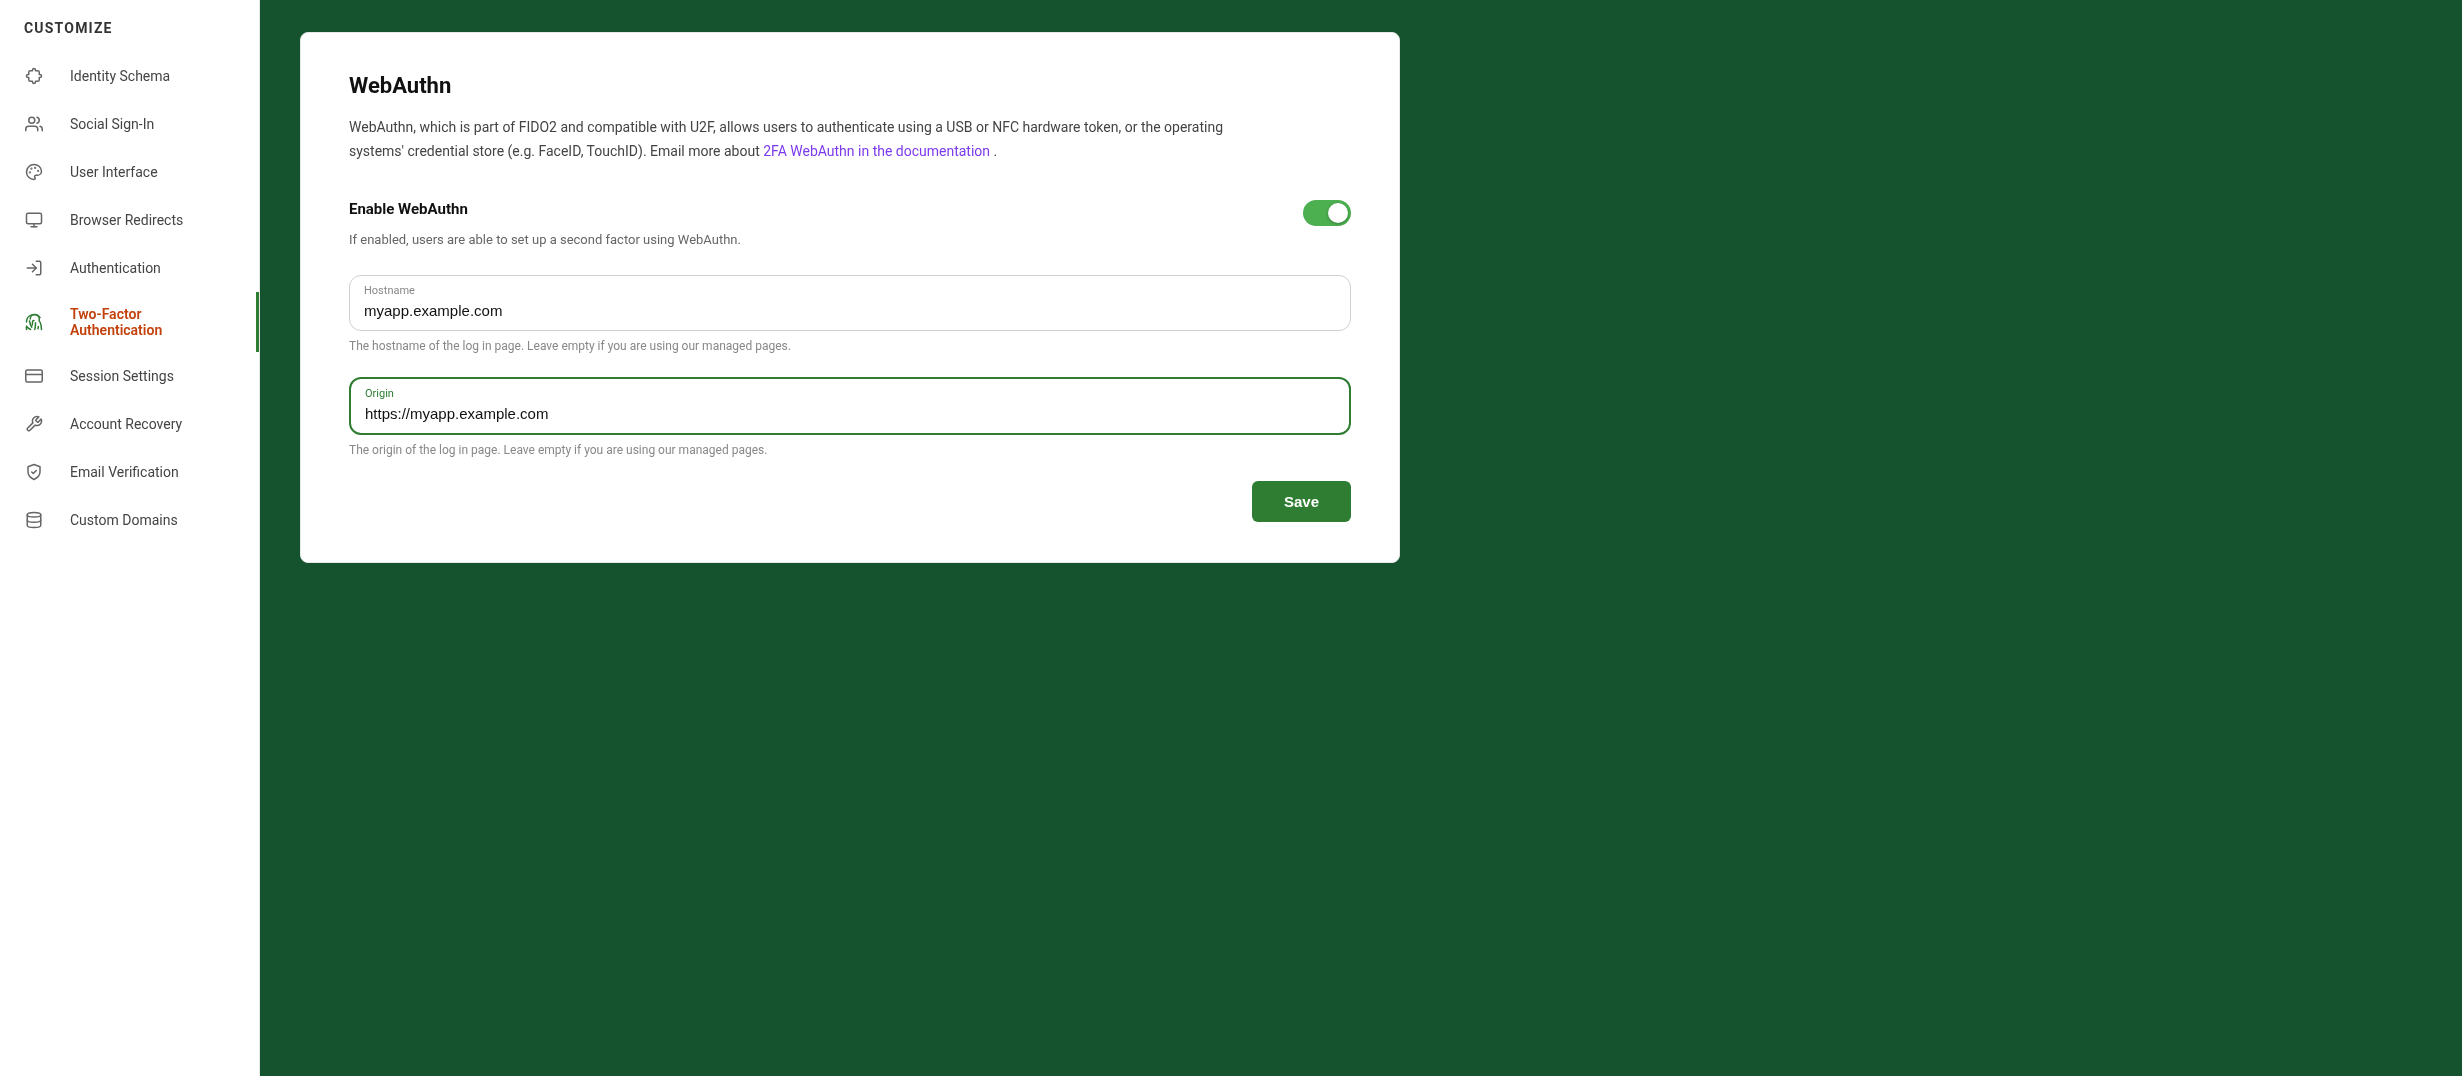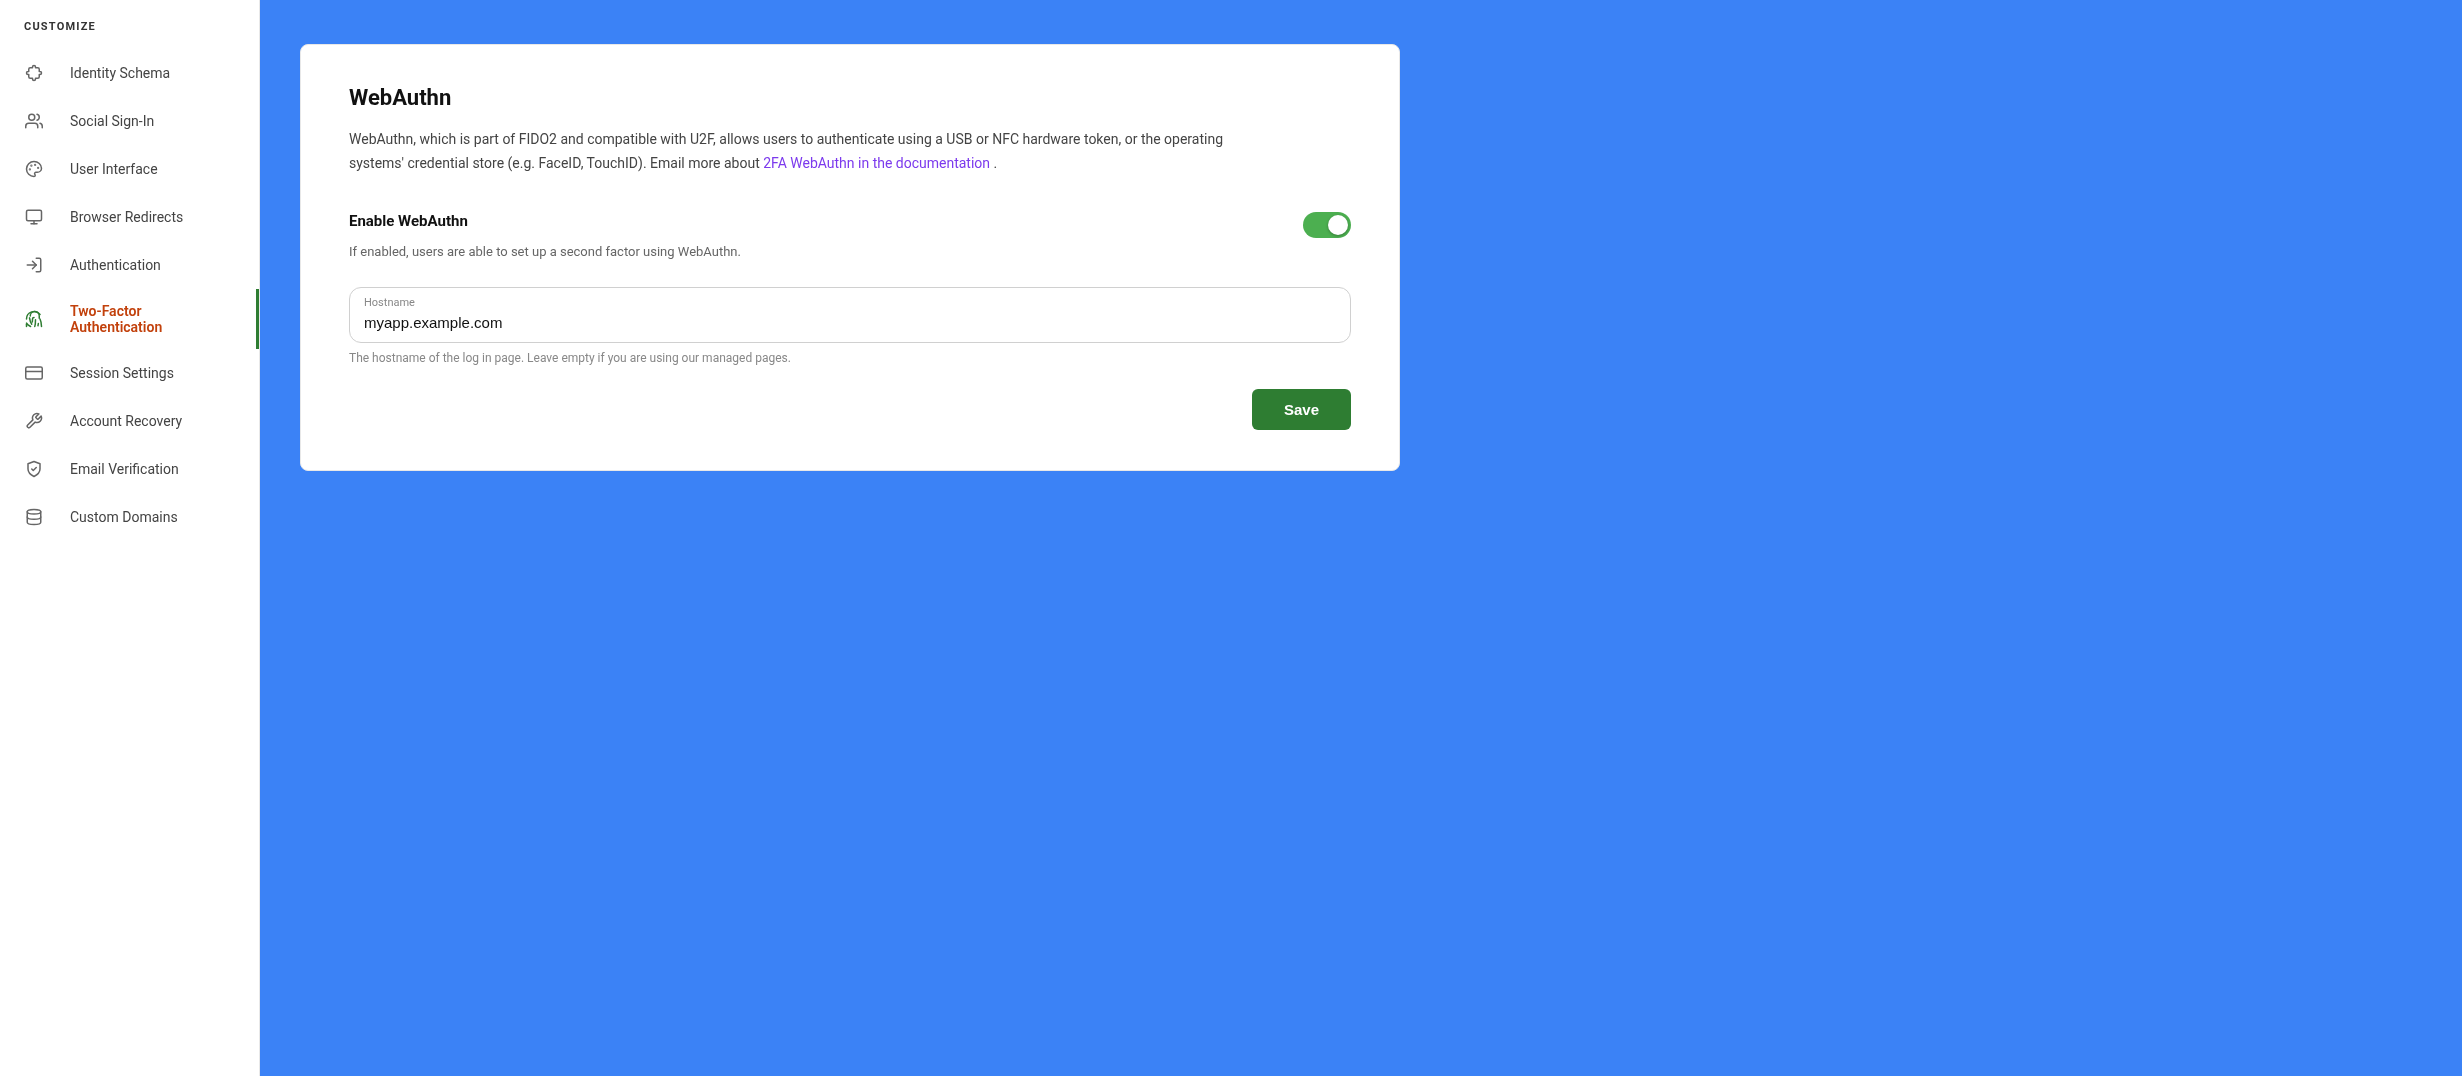--- a/index.html
+++ b/index.html
@@ -18,21 +18,21 @@
       background: #fff;
       border-right: 1px solid #e8e8e8;
       display: flex;
       flex-direction: column;
       padding: 0;
       overflow-y: auto;
     }
 
     .sidebar-header {
       padding: 20px 24px 16px 24px;
-      font-size: 11px;
+      font-size: 14px;
       font-weight: 700;
       letter-spacing: 1.2px;
       color: #333;
       text-transform: uppercase;
     }
 
     .sidebar-item {
       display: flex;
       align-items: center;
       gap: 26px;
@@ -59,22 +59,22 @@
       align-items: center;
       justify-content: center;
       color: #666;
     }
     .sidebar-item.active .sidebar-icon { color: #2e7d32; }
 
     
     .main-content {
       flex: 1;
       overflow-y: auto;
-      padding: 44px 40px;
-      background: #3b82f6;
+      padding: 32px 40px;
+      background: #14532d;
     }
 
     .card {
       background: #fff;
       border-radius: 8px;
       border: 1px solid #e8e8e8;
       padding: 40px 48px;
       max-width: 1100px;
     }
 
@@ -360,19 +360,26 @@
     <p class="section-desc">If enabled, users are able to set up a second factor using WebAuthn.</p>
 
     <div class="field-group">
       <div class="field-wrapper">
         <span class="field-label">Hostname</span>
         <input class="field-input" type="text" value="myapp.example.com" style="">
       </div>
       <p class="field-hint">The hostname of the log in page. Leave empty if you are using our managed pages.</p>
     </div>
 
+    <div class="field-group">
+      <div class="field-wrapper focused">
+        <span class="field-label">Origin</span>
+        <input class="field-input" type="text" value="https://myapp.example.com" style="">
+      </div>
+      <p class="field-hint">The origin of the log in page. Leave empty if you are using our managed pages.</p>
+    </div>
 
     <div class="actions">
       <button class="save-button">Save</button>
     </div>
 
   </div>
 </main>
 
 </body></html>

